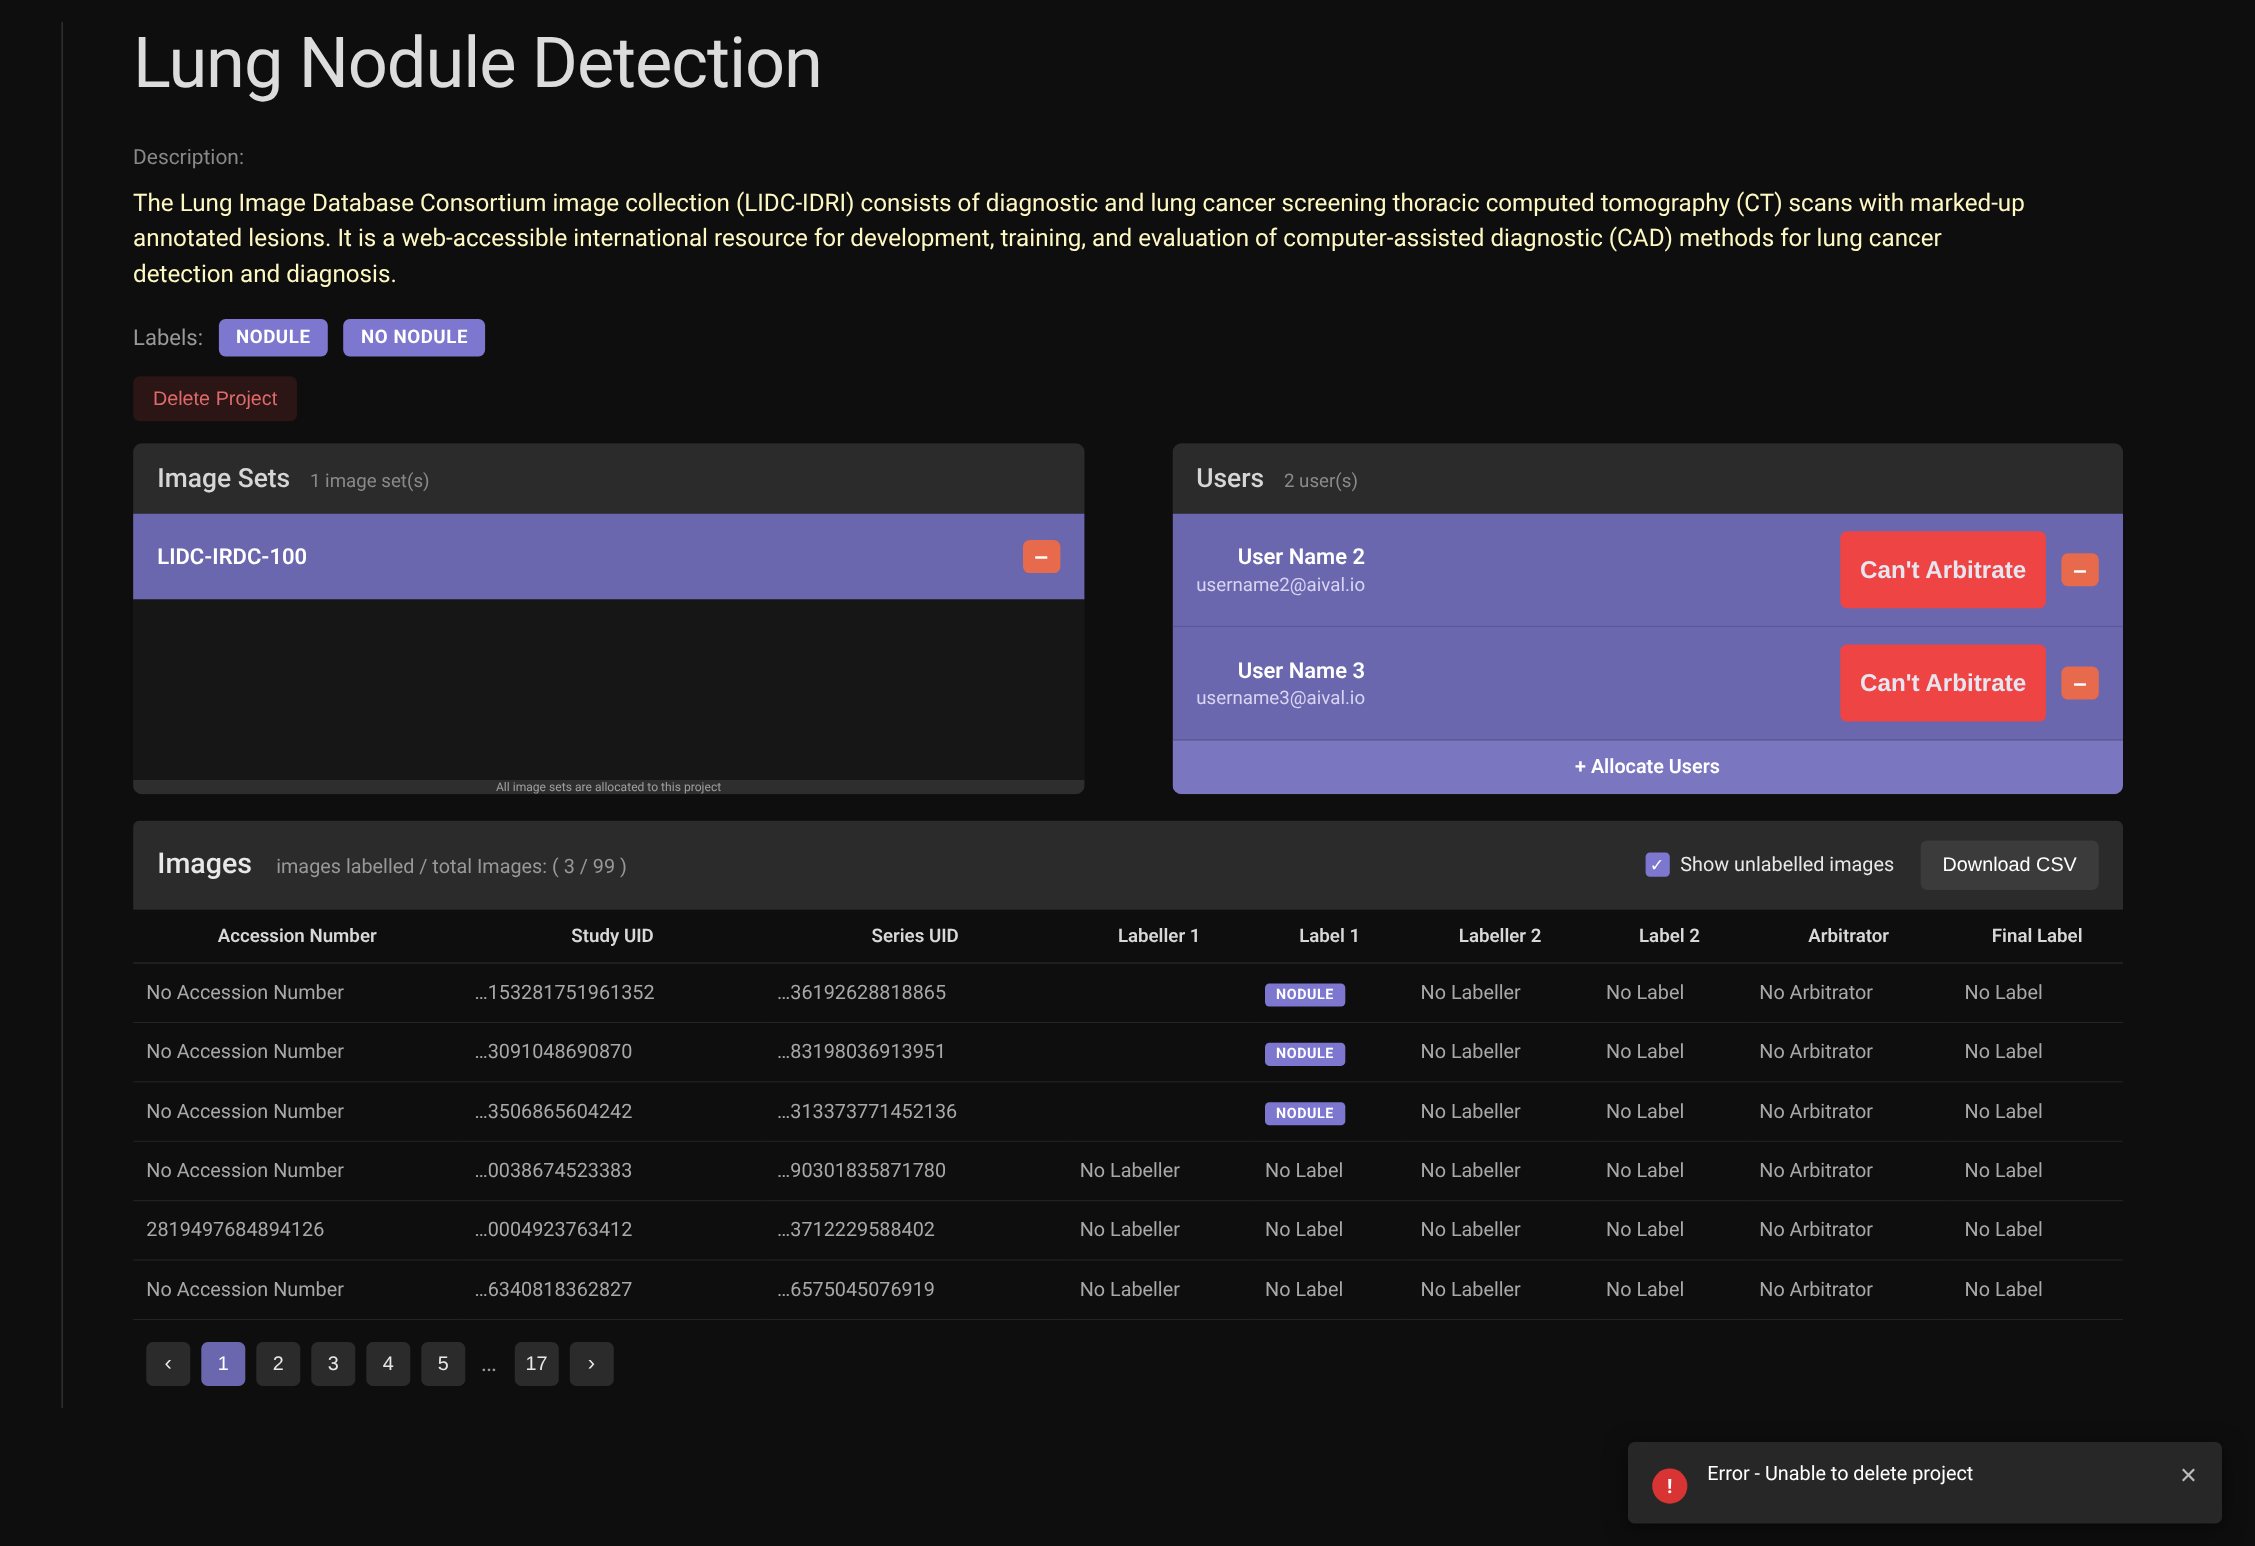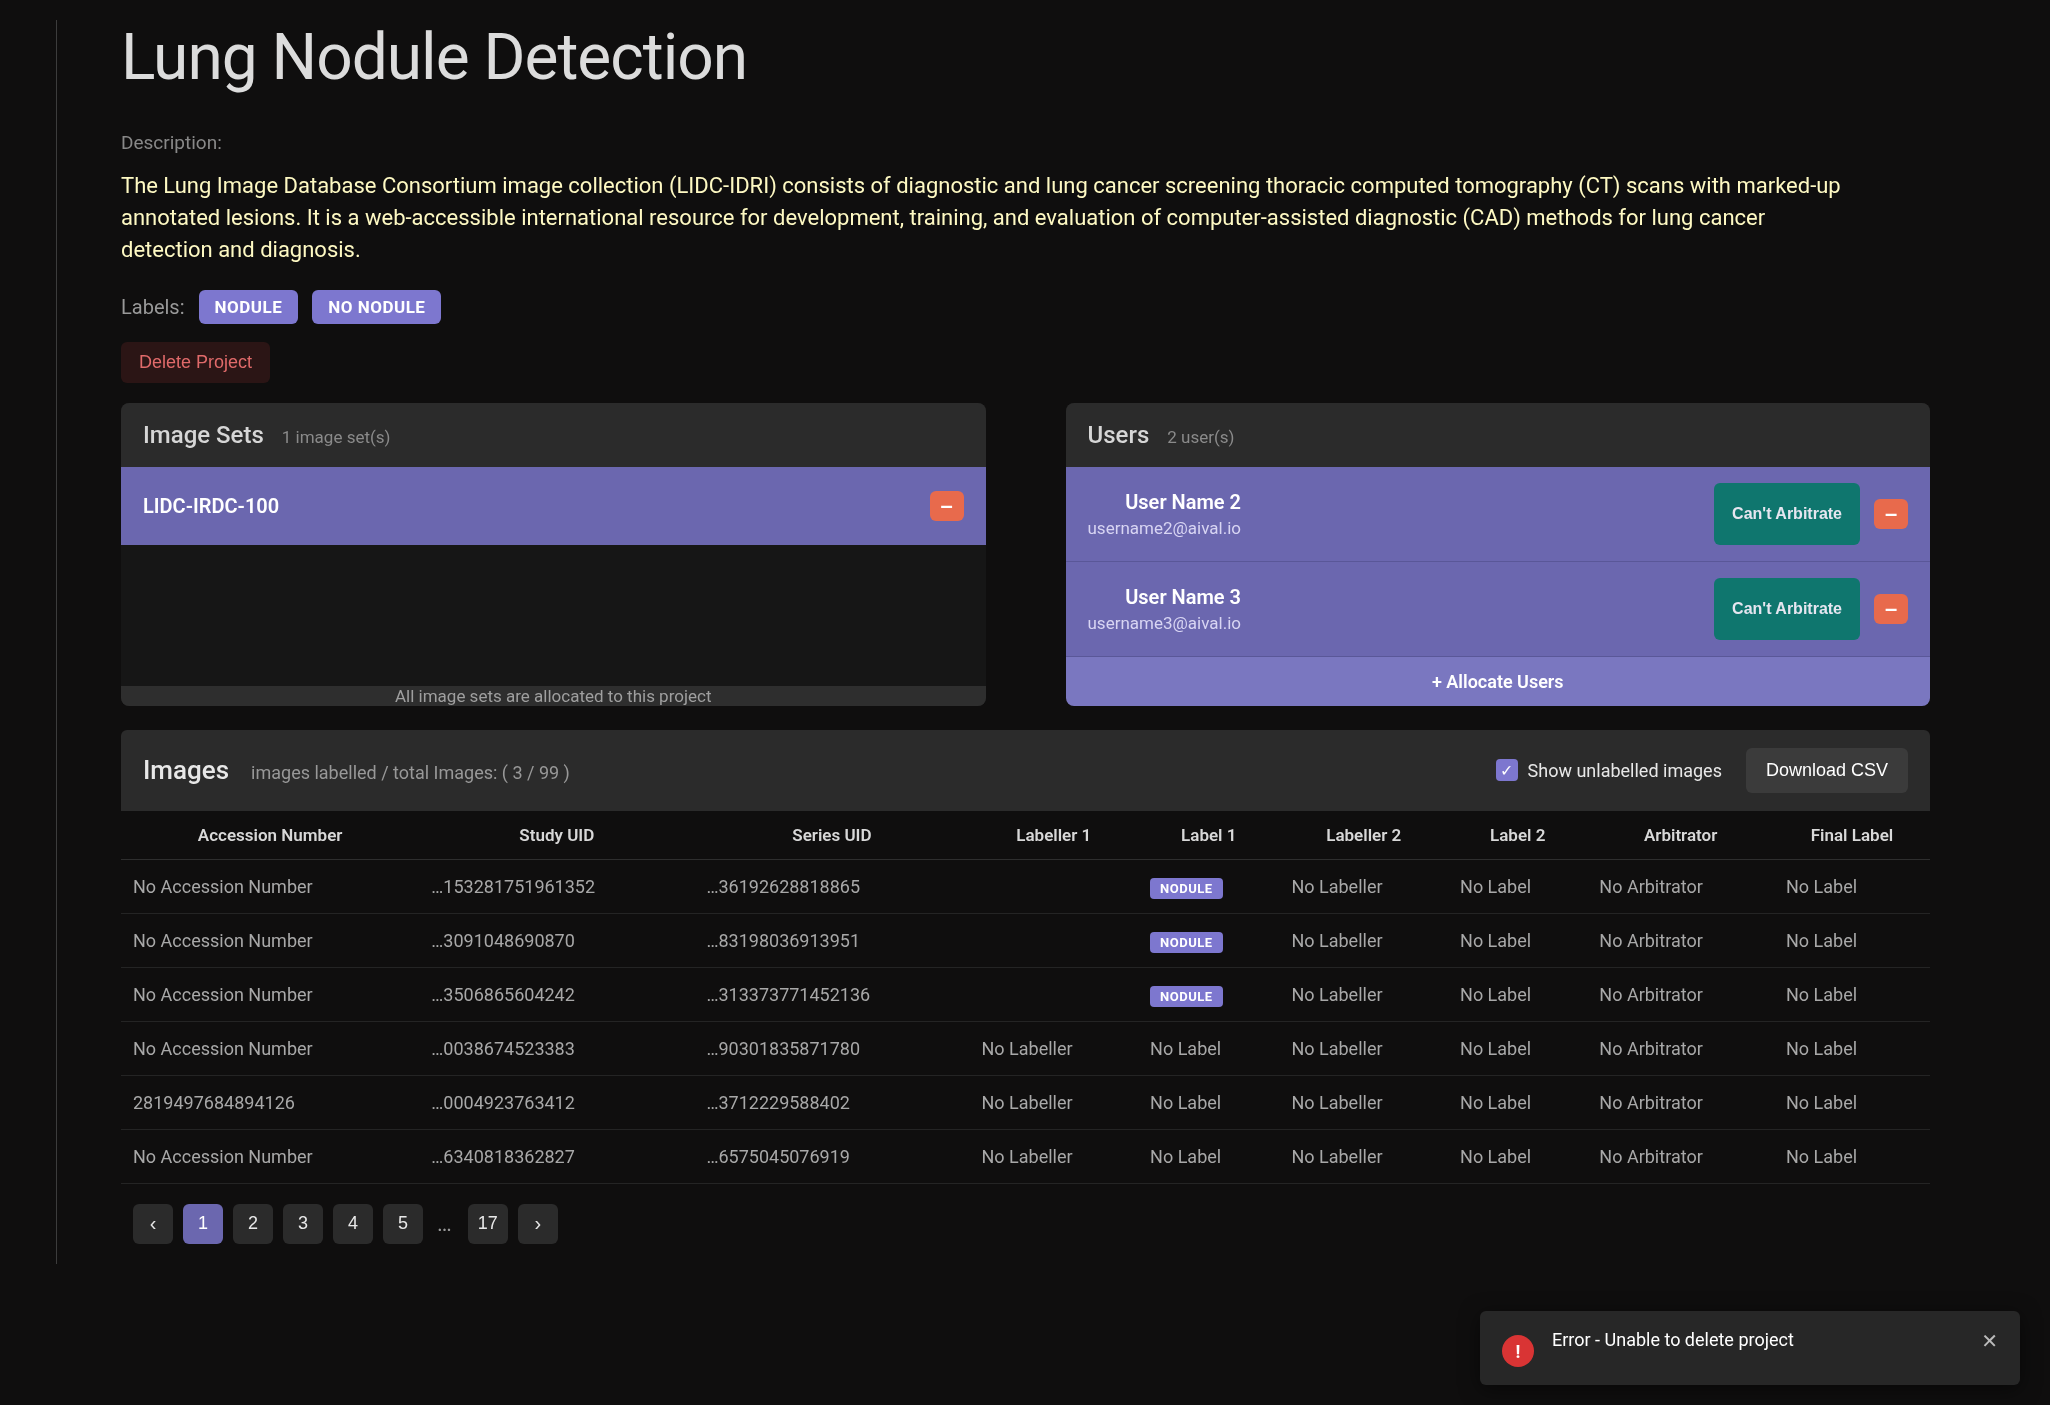--- a/index.html
+++ b/index.html
@@ -21,28 +21,28 @@
 .chip { background: #7d77cf; color: #fff; font-weight: 700; font-size: 17px; padding: 7px 16px; border-radius: 6px; letter-spacing: 0.5px; }
 .delete-btn { background: #2b1515; color: #e06a6a; border: none; padding: 10px 18px; border-radius: 6px; font-size: 18px; cursor: pointer; margin-left: 64px; margin-bottom: 20px; }
 .two-col { display: flex; gap: 80px; padding-left: 64px; margin-bottom: 24px; }
 .panel { background: #1a1a1a; border-radius: 8px; overflow: hidden; flex: 1; display: flex; flex-direction: column; }
 .panel-header { background: #2b2b2b; color: #d6d6d6; padding: 18px 22px; display: flex; align-items: baseline; gap: 18px; }
 .panel-title { font-size: 24px; font-weight: 500; }
 .panel-sub { color: #8a8a8a; font-size: 17px; }
 .set-row { background: #6b67af; color: #fff; padding: 24px 22px; display: flex; align-items: center; justify-content: space-between; font-size: 20px; font-weight: 600; }
 .remove-btn { background: #e86a4c; color: #fff; border: none; width: 34px; height: 30px; border-radius: 6px; font-size: 22px; line-height: 1; cursor: pointer; font-weight: 700; }
 .panel-mid { flex: 1; min-height: 100px; background: #161616; }
-.panel-footer { background: #2e2e2e; color: #9f9f9f; text-align: center; padding: 0; font-size: 17px; }
+.panel-footer { background: #2e2e2e; color: #9f9f9f; text-align: center; padding: 0; font-size: 11px; }
 .user-row { background: #6b67af; border-bottom: 1px solid #5a5798; padding: 16px 22px; display: flex; align-items: center; justify-content: space-between; }
 .user-row:last-of-type { border-bottom: none; }
 .user-info { display: flex; flex-direction: column; gap: 4px; text-align: right; }
 .user-name { font-size: 20px; font-weight: 600; color: #fff; }
 .user-email { font-size: 17px; color: #d8d5f3; }
 .user-actions { display: flex; align-items: center; gap: 14px; }
-.cant-arb { background: #0f766e; color: #e6e6f0; border: none; padding: 22px 18px; border-radius: 6px; font-size: 16px; font-weight: 600; cursor: pointer; }
+.cant-arb { background: #ef4444; color: #e6e6f0; border: none; padding: 22px 18px; border-radius: 6px; font-size: 22px; font-weight: 600; cursor: pointer; }
 .allocate-footer { background: #7a77c0; color: #fff; text-align: center; padding: 14px; font-size: 18px; font-weight: 600; cursor: pointer; }
 .images-panel { margin-left: 64px; border-radius: 6px; overflow: hidden; }
 .images-header { background: #2b2b2b; padding: 18px 22px; display: flex; align-items: center; justify-content: space-between; }
 .images-header-left { display: flex; align-items: baseline; gap: 22px; }
 .images-title { font-size: 26px; font-weight: 500; color: #e8e8e8; }
 .images-sub { color: #989898; font-size: 18px; }
 .images-header-right { display: flex; align-items: center; gap: 24px; }
 .checkbox-wrap { display: flex; align-items: center; gap: 10px; cursor: pointer; }
 .checkbox { width: 22px; height: 22px; background: #7d77cf; border-radius: 4px; display: flex; align-items: center; justify-content: center; color: #fff; font-size: 16px; }
 .download-btn { background: #3b3b3b; color: #fff; border: none; padding: 12px 20px; border-radius: 6px; font-size: 18px; cursor: pointer; }

